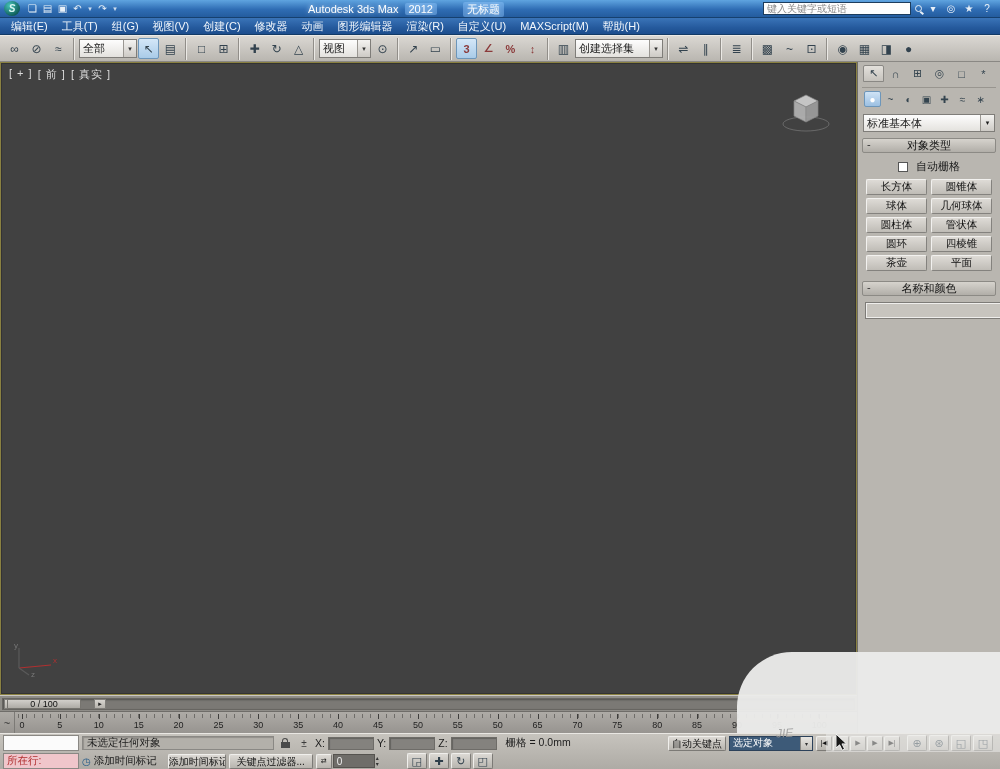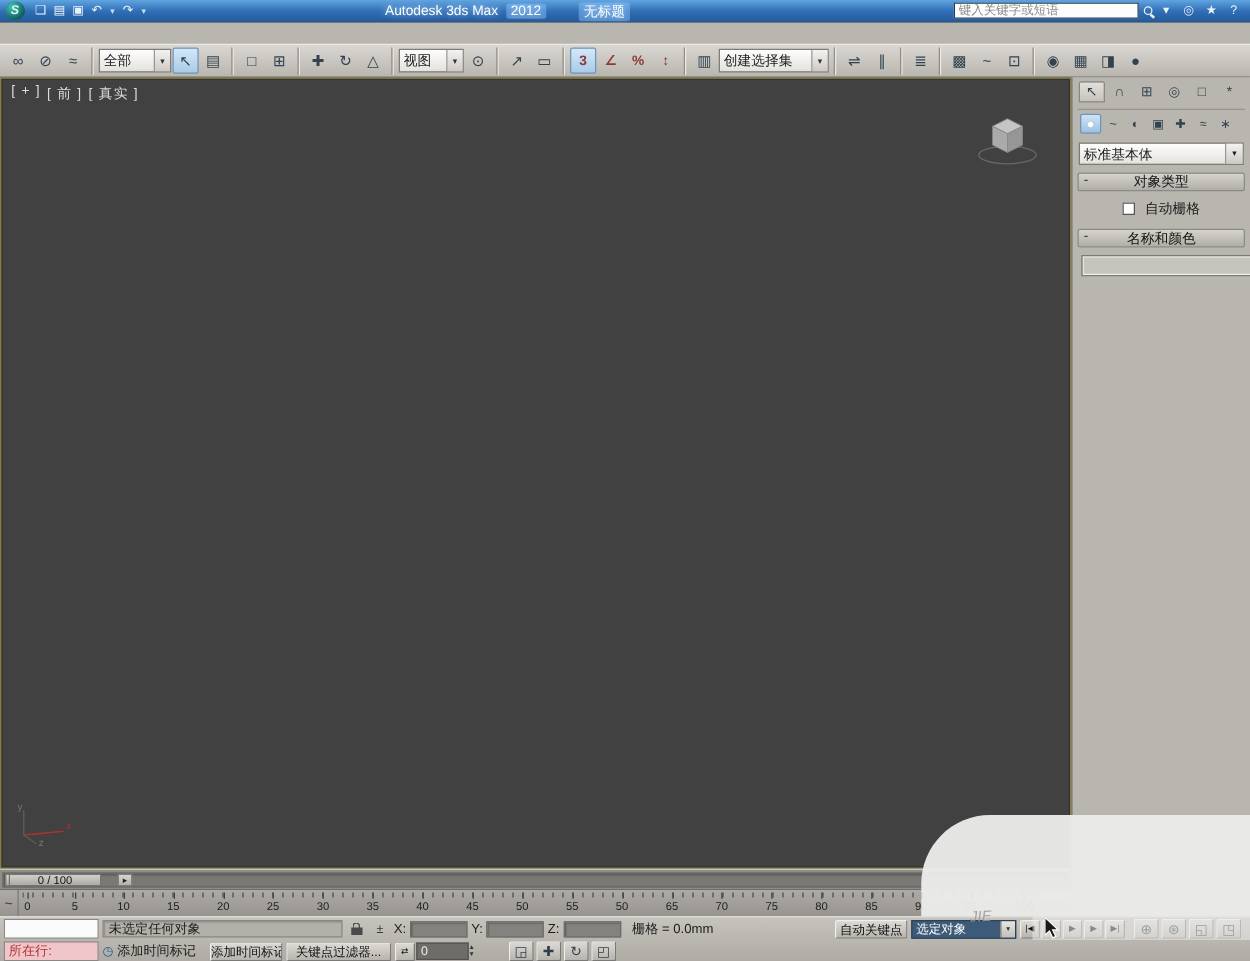--- a/index.html
+++ b/index.html
@@ -191,20 +191,35 @@
     <div class="infocenter">
       <input class="search" placeholder="键入关键字或短语" style="">
       <span class="mag"></span>
       <span class="ii">▾</span>
       <span class="ii">◎</span>
       <span class="ii">★</span>
       <span class="ii">?</span>
     </div>
   </div>
 
+  <div class="menubar">
+
+  <span class="menu-item">编辑(E)</span>
+      <span class="menu-item">工具(T)</span>
+      <span class="menu-item">组(G)</span>
+      <span class="menu-item">视图(V)</span>
+      <span class="menu-item">创建(C)</span>
+      <span class="menu-item">修改器</span>
+      <span class="menu-item">动画</span>
+      <span class="menu-item">图形编辑器</span>
+      <span class="menu-item">渲染(R)</span>
+      <span class="menu-item">自定义(U)</span>
+      <span class="menu-item">MAXScript(M)</span>
+      <span class="menu-item">帮助(H)</span>
+    </div>
 
   <div class="toolbar">
     <span class="tbi">∞</span>
     <span class="tbi">⊘</span>
     <span class="tbi">≈</span>
     <span class="tb-sep"></span>
     <div class="tb-select w56">
       <span class="val">全部</span>
       <span class="arr">▾</span>
     </div>
@@ -298,20 +313,33 @@
       <span class="arr">▾</span>
     </div>
     <div class="rollout">
       <span class="minus">-</span>
       <span>对象类型</span>
     </div>
     <div class="autogrid">
       <span class="checkbox"></span>
       <span>自动栅格</span>
     </div>
+    <div class="objgrid">
+
+    <button class="objbtn">长方体</button>
+        <button class="objbtn">圆锥体</button>
+        <button class="objbtn">球体</button>
+        <button class="objbtn">几何球体</button>
+        <button class="objbtn">圆柱体</button>
+        <button class="objbtn">管状体</button>
+        <button class="objbtn">圆环</button>
+        <button class="objbtn">四棱锥</button>
+        <button class="objbtn">茶壶</button>
+        <button class="objbtn">平面</button>
+      </div>
     <div class="rollout">
       <span class="minus">-</span>
       <span>名称和颜色</span>
     </div>
     <div class="namerow">
       <input class="namefield" value="" style="">
 
     </div>
   </div>
 

